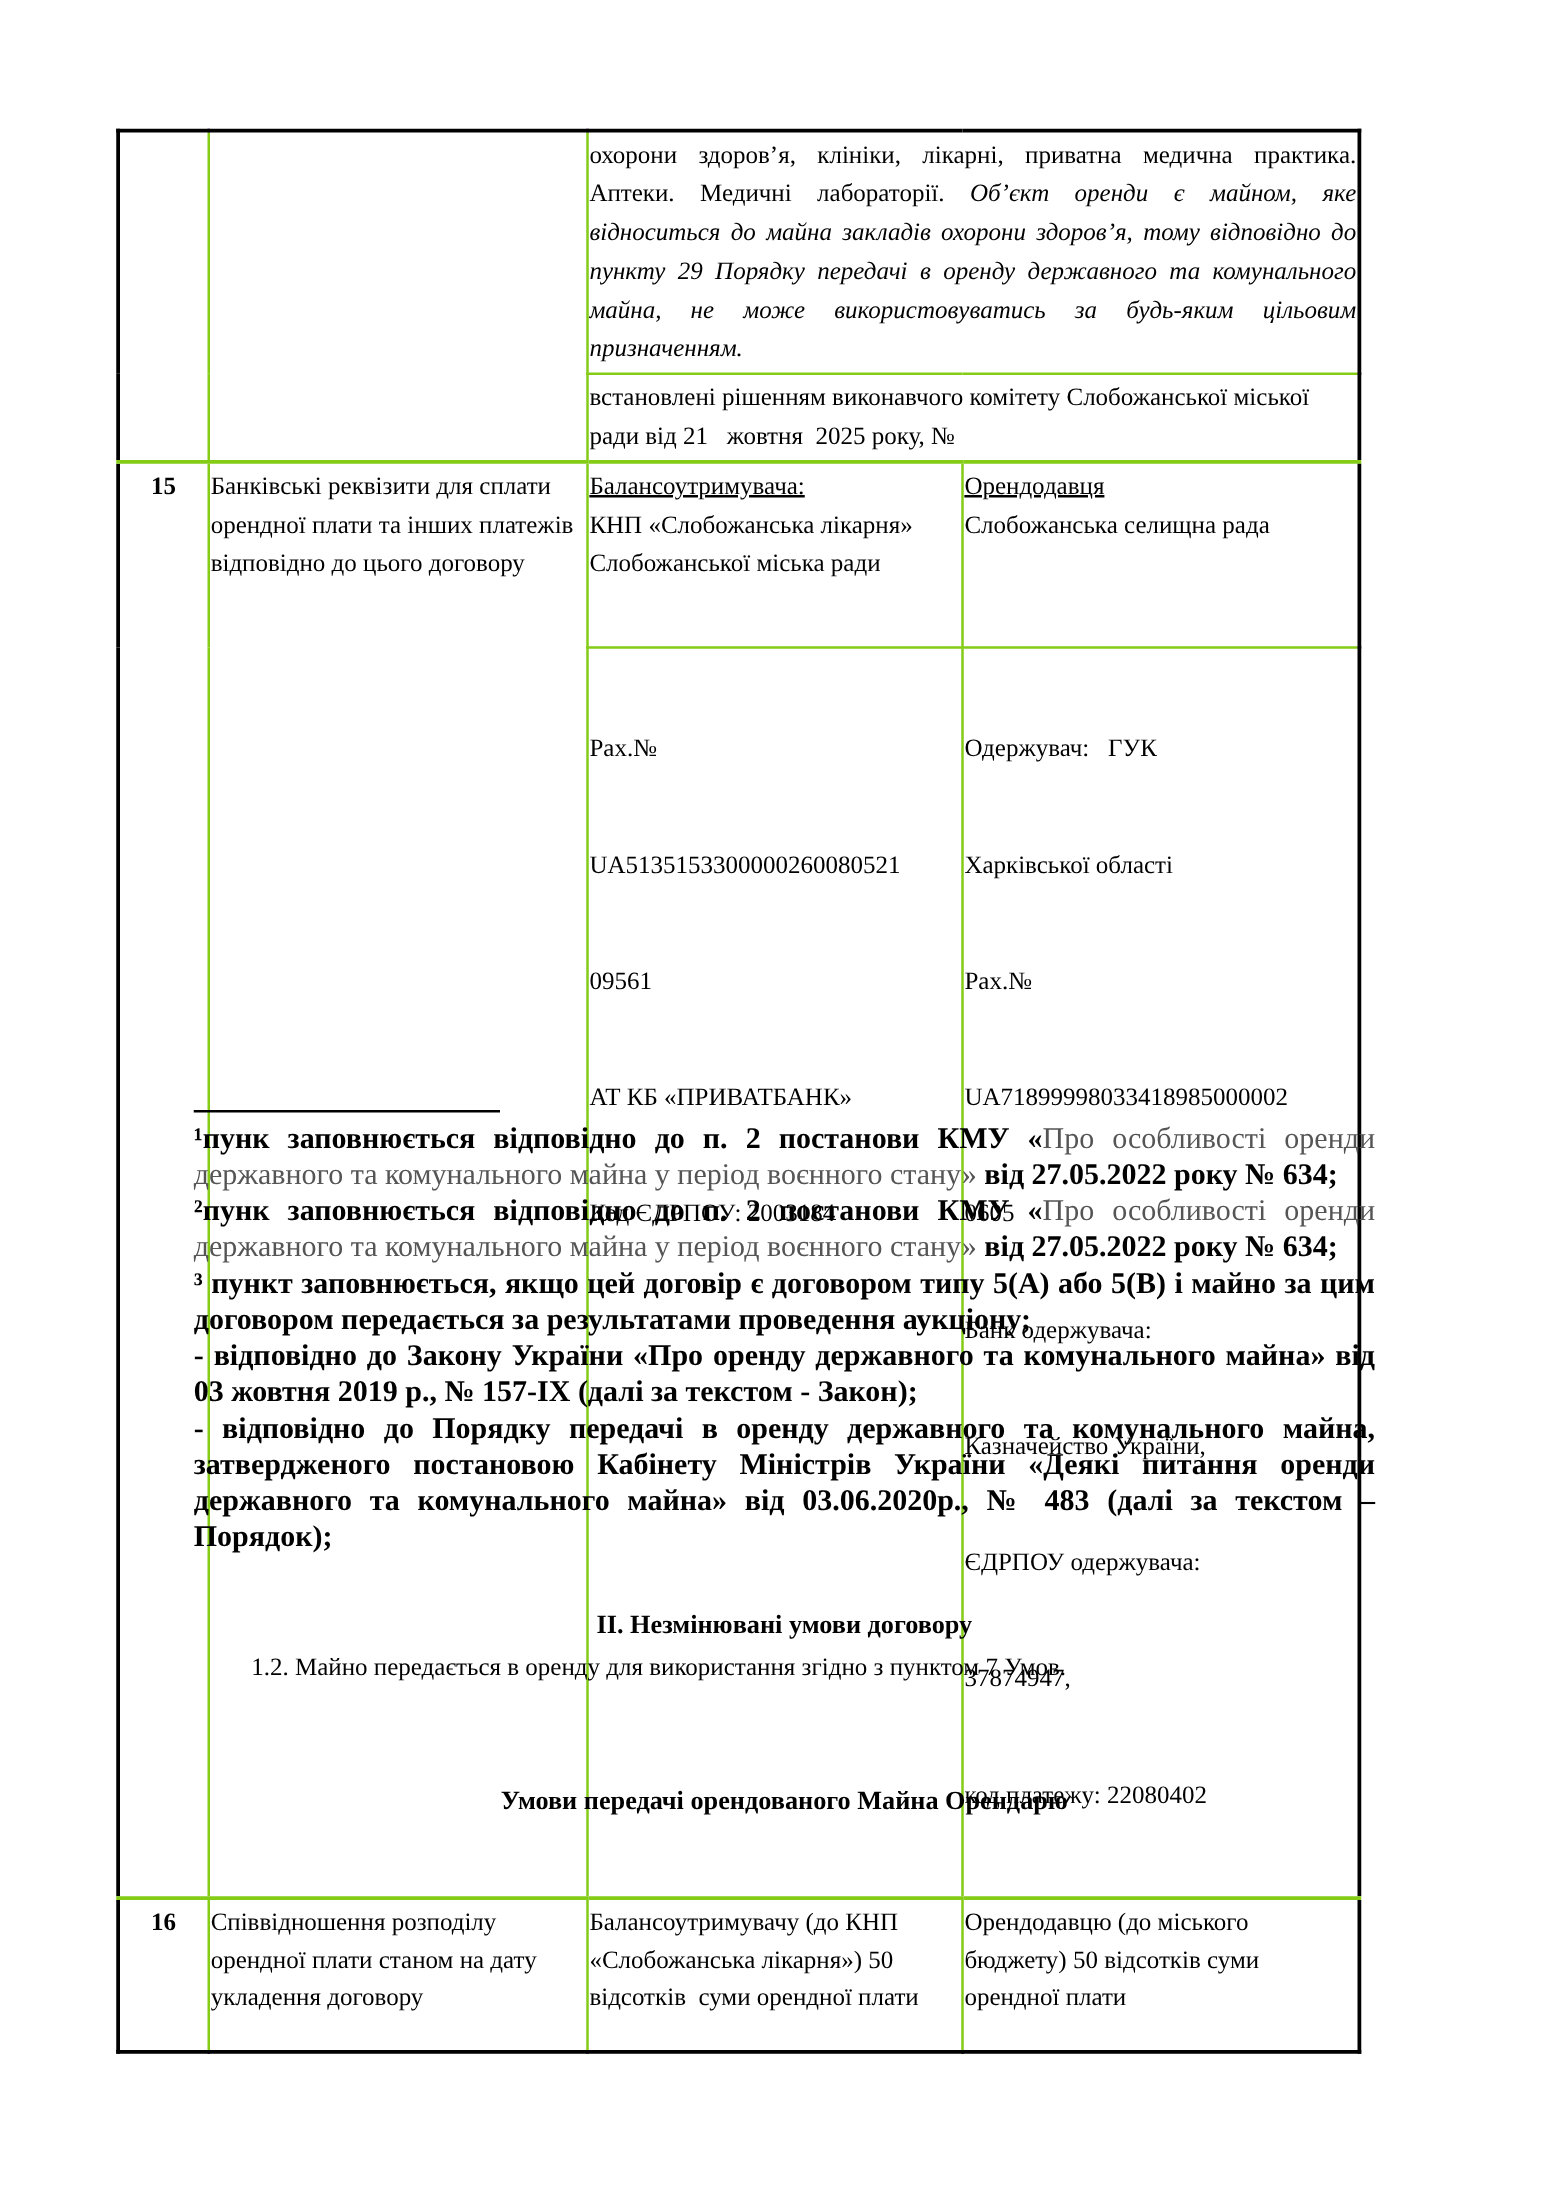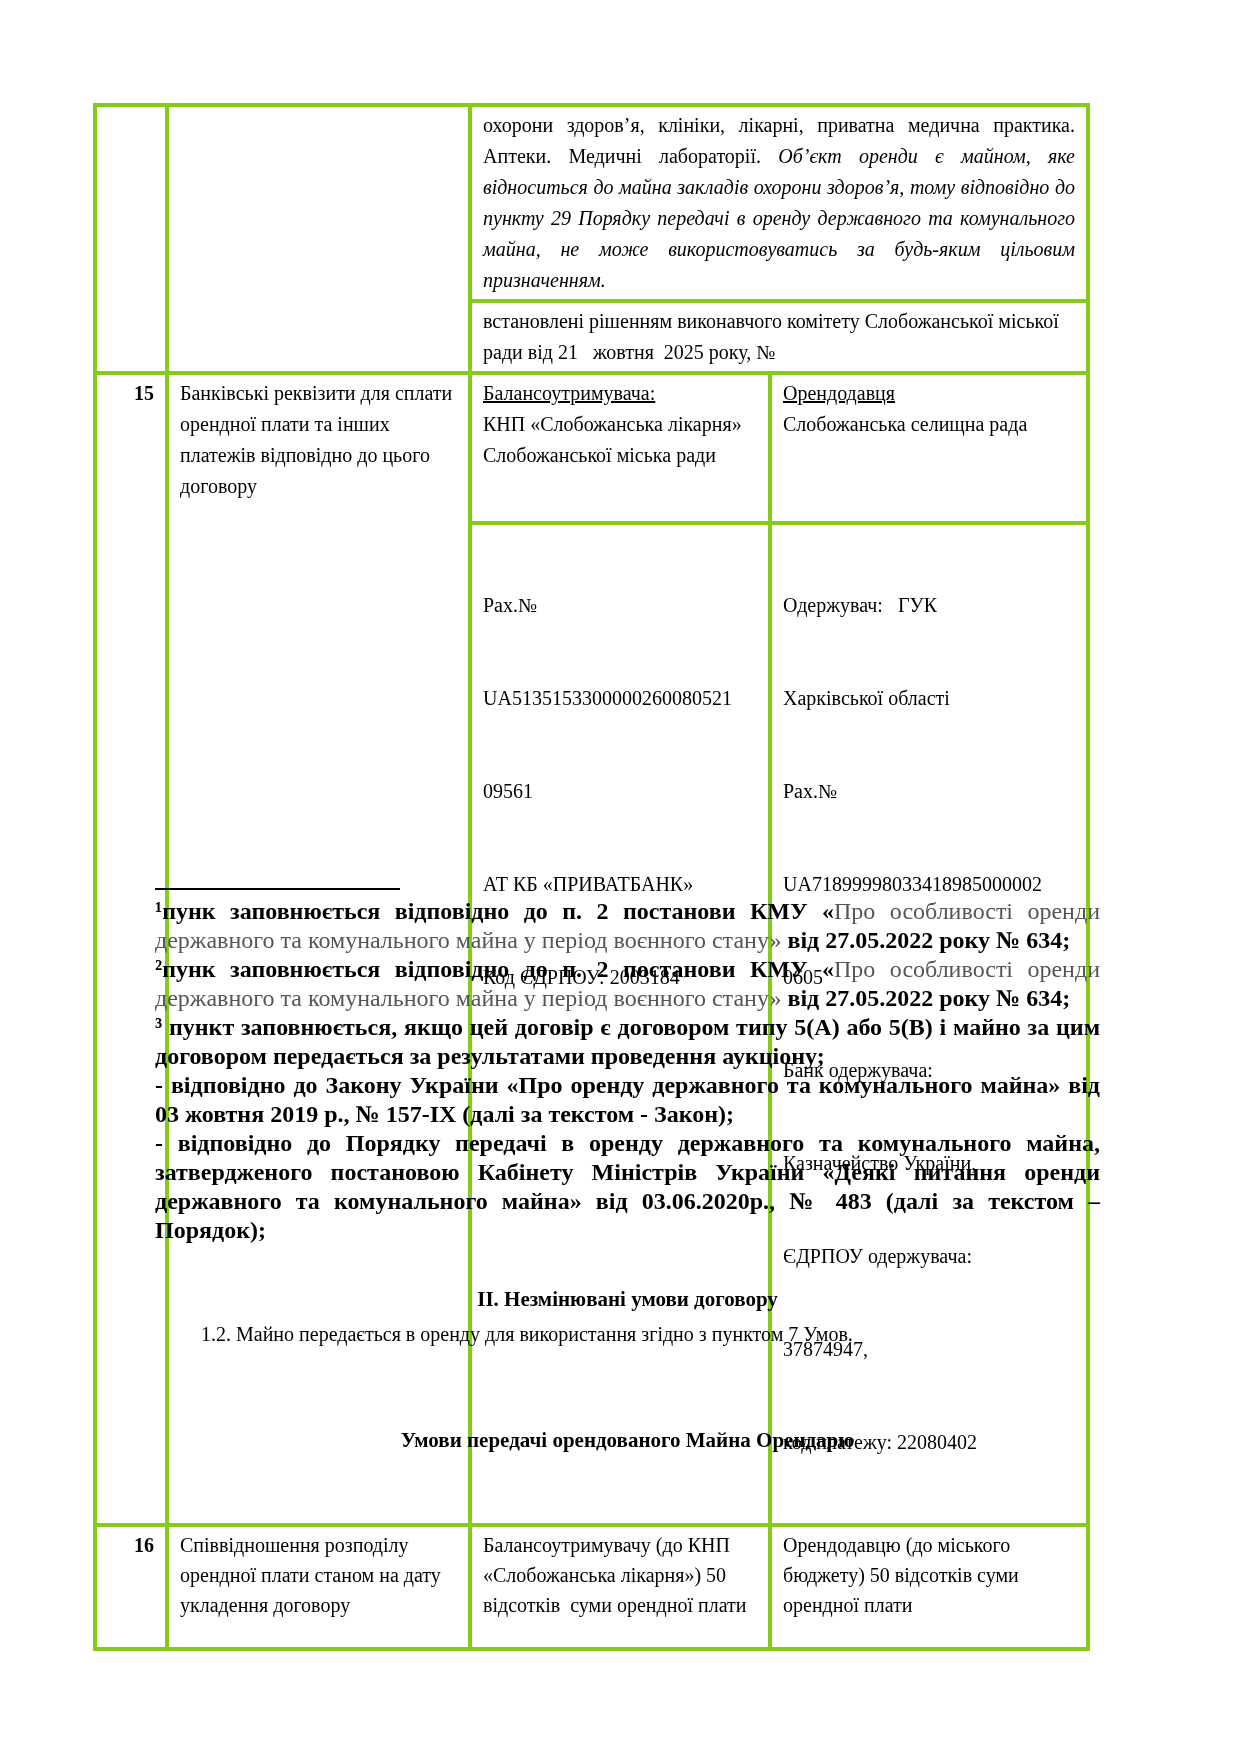--- a/index.html
+++ b/index.html
@@ -8,26 +8,26 @@
     font-family:"Liberation Serif", serif; color:#000; overflow:hidden;
   }
 
   
   table.terms {
     position:absolute; left:93px; top:103px; width:993px;
     border-collapse:collapse; table-layout:fixed;
     border:3px solid #000;
   }
   table.terms td {
-    border:4px solid #84cc16; vertical-align:top;
-    font-size:20px; line-height:31px; padding:3px 11px;
+    border:2px solid #84cc16; vertical-align:top;
+    font-size:20px; line-height:31px; padding:3px 1px;
     overflow:hidden;
   }
   tr.major td { border-top-width:3px; }
-  td.c-num   { text-align:right; font-weight:bold; padding-top:5px; }
+  td.c-num   { text-align:center; font-weight:bold; padding-top:5px; }
   td.c-label { padding-top:5px; }
   td.c-usage { text-align:justify; height:157px; }
   td.c-usage .it { font-style:italic; }
   td.c-decision { height:50px; white-space:pre-wrap; }
   td.c-party { height:140px; }
   .party-heading { font-weight:normal; text-decoration:underline; }
   td.c-pay-b { height:282px; line-height:40px; padding-top:6px; white-space:pre-wrap; }
   td.c-pay-l { height:282px; line-height:29px; padding-top:5px; white-space:pre-wrap; }
   tr.r16 td { height:114px; line-height:30px; white-space:pre-wrap; }
   tr.r16 td.c-num { white-space:normal; }

